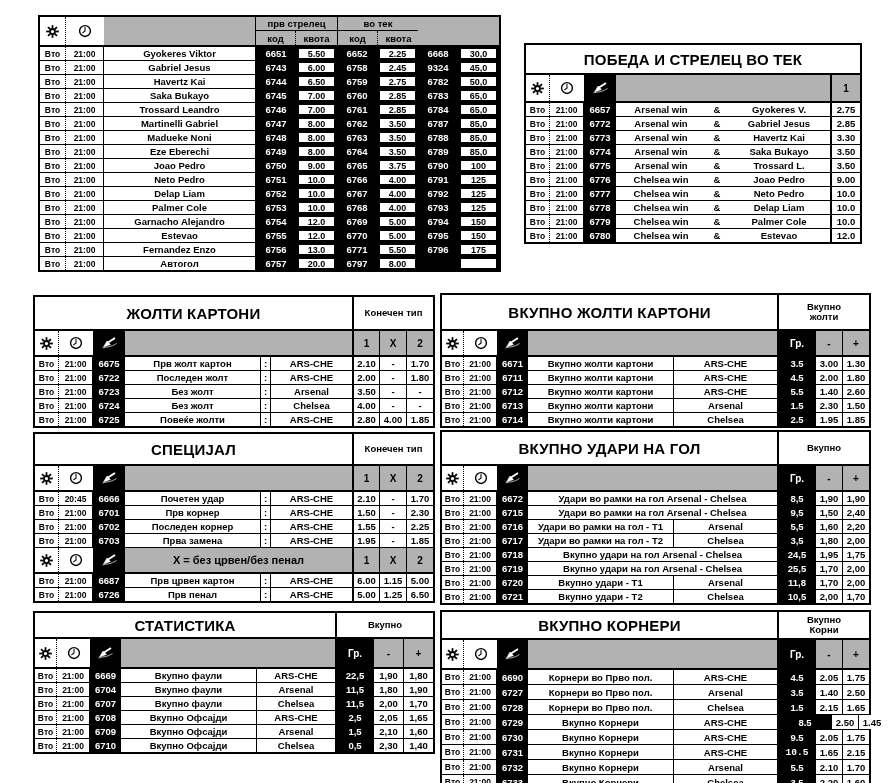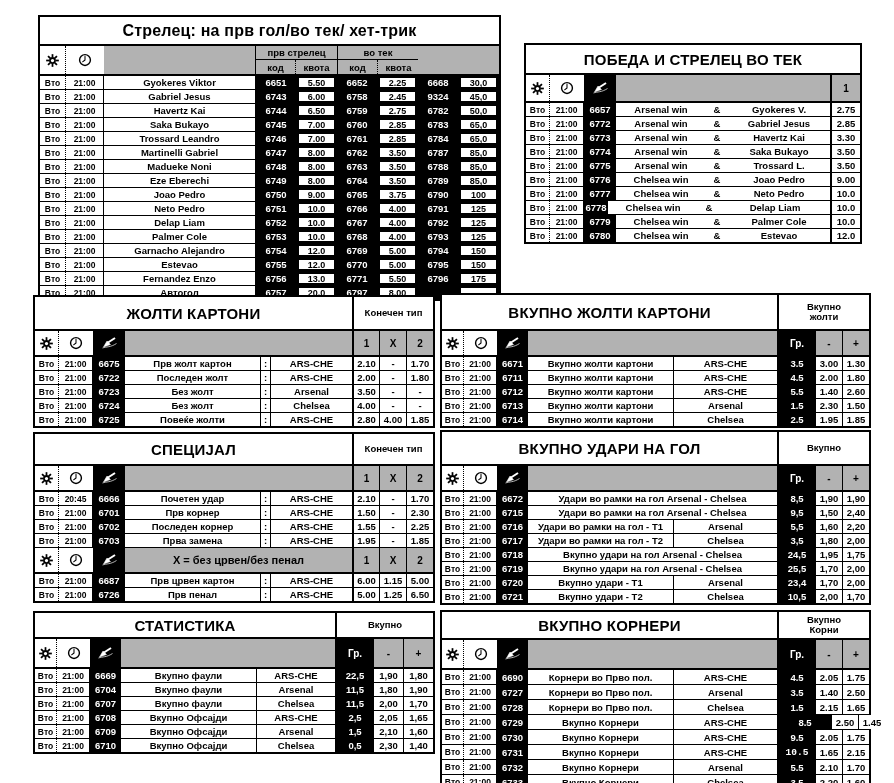--- a/index.html
+++ b/index.html
@@ -53,23 +53,20 @@
   #t4{left:440px;top:293px;width:431px;}
   #t5{left:33px;top:432px;width:402px;}
   #t6{left:440px;top:430px;width:431px;}
   #t7{left:33px;top:611px;width:402px;}
   #t8{left:440px;top:610px;width:431px;}
 </style>
 </head>
 <body>
 
 <div class="tbl" id="t1">
-  <div class="tt">
-    <div class="tt-main">Стрелец: на прв гол/во тек/ хет-трик</div>
-  </div>
 <div class="hd" style="height: 28px;">
       <div class="c ic dotR" style="width: 26px;">
         <svg width="13" height="13" viewBox="0 0 24 24">
           <g fill="#000">
             <circle cx="12" cy="12" r="6.3"></circle>
             <rect x="10.4" y="0.3" width="3.2" height="5.6"></rect>
             <rect x="10.4" y="18.1" width="3.2" height="5.6"></rect>
             <rect x="0.3" y="10.4" width="5.6" height="3.2"></rect>
             <rect x="18.1" y="10.4" width="5.6" height="3.2"></rect>
             <g transform="rotate(45 12 12)">
@@ -485,21 +482,21 @@
       <div class="c ds bR" style="width: 34px;">21:00</div>
       <div class="c kc" style="width: 32px;">6777</div>
       <div class="c nm" style="width: 90px;">Chelsea win</div>
       <div class="c nm" style="width: 22px;">&amp;</div>
       <div class="c nm fill" style="flex: 1 1 auto;">Neto Pedro</div>
       <div class="c od bL2" style="width: 30px;">10.0</div>
     </div>
     <div class="r" style="height: 13px;">
       <div class="c ds dotR" style="width: 24px;">Вто</div>
       <div class="c ds bR" style="width: 34px;">21:00</div>
-      <div class="c kc" style="width: 24px;">6778</div>
+      <div class="c kc" style="width: 32px;">6778</div>
       <div class="c nm" style="width: 90px;">Chelsea win</div>
       <div class="c nm" style="width: 22px;">&amp;</div>
       <div class="c nm fill" style="flex: 1 1 auto;">Delap Liam</div>
       <div class="c od bL2" style="width: 30px;">10.0</div>
     </div>
     <div class="r" style="height: 13px;">
       <div class="c ds dotR" style="width: 24px;">Вто</div>
       <div class="c ds bR" style="width: 34px;">21:00</div>
       <div class="c kc" style="width: 32px;">6779</div>
       <div class="c nm" style="width: 90px;">Chelsea win</div>
@@ -966,21 +963,21 @@
       <div class="c kc bL2" style="width: 38px;">25,5</div>
       <div class="c od bL1" style="width: 27px;">1,70</div>
       <div class="c od bL1" style="width: 27px;">2,00</div>
     </div>
     <div class="r" style="height: 13px;">
       <div class="c ds dotR" style="width: 22px;">Вто</div>
       <div class="c ds bR" style="width: 33px;">21:00</div>
       <div class="c kc" style="width: 31px;">6720</div>
       <div class="c nm bR" style="width: 146px;">Вкупно удари - Т1</div>
       <div class="c nm" style="width: 103px;">Arsenal</div>
-      <div class="c kc bL2" style="width: 38px;">23,4</div>
+      <div class="c kc bL2" style="width: 38px;">11,8</div>
       <div class="c od bL1" style="width: 27px;">1,70</div>
       <div class="c od bL1" style="width: 27px;">2,00</div>
     </div>
     <div class="r" style="height: 13px;">
       <div class="c ds dotR" style="width: 22px;">Вто</div>
       <div class="c ds bR" style="width: 33px;">21:00</div>
       <div class="c kc" style="width: 31px;">6721</div>
       <div class="c nm bR" style="width: 146px;">Вкупно удари - Т2</div>
       <div class="c nm" style="width: 103px;">Chelsea</div>
       <div class="c kc bL2" style="width: 38px;">10,5</div>

